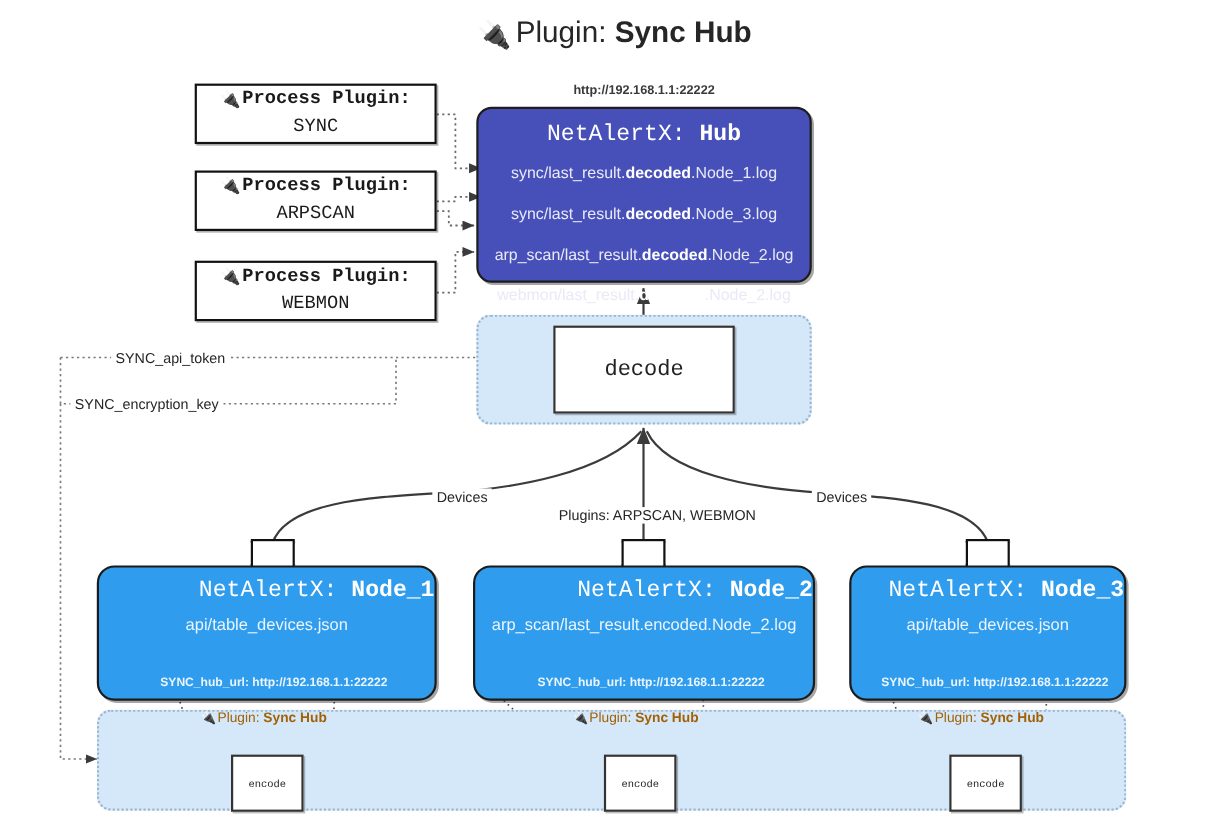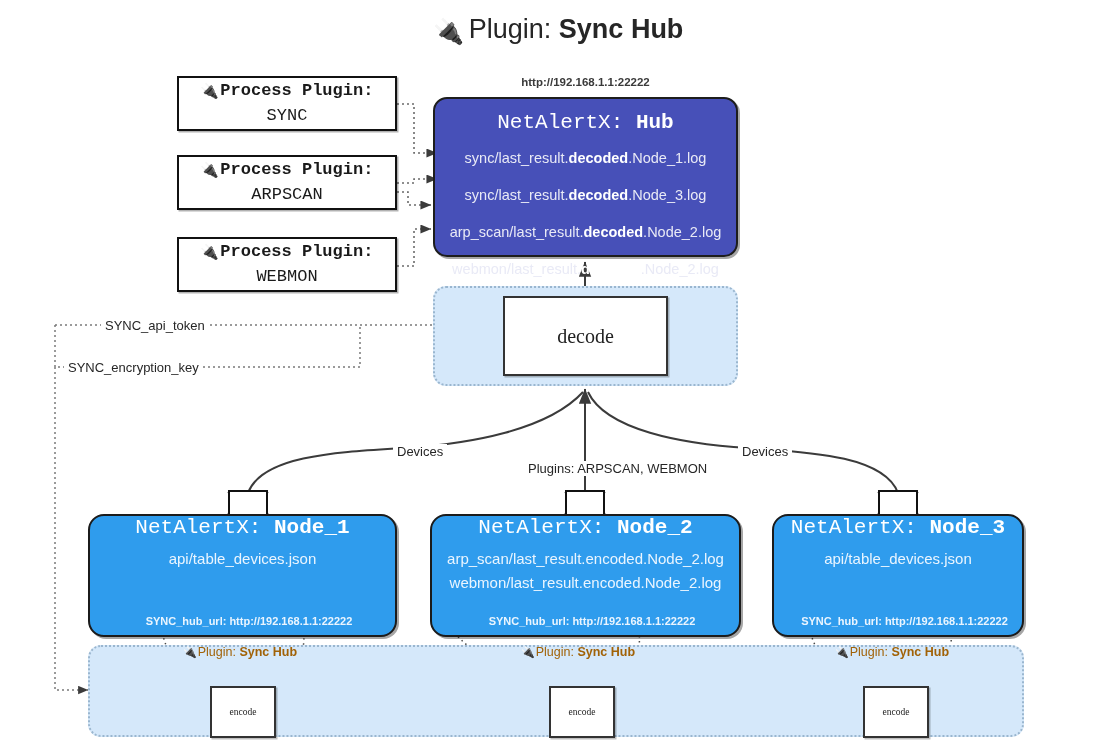--- a/index.html
+++ b/index.html
@@ -34,51 +34,51 @@
   #hub li b{color:#fff;font-weight:bold;}
   #huburl{left:433px;top:76px;width:305px;text-align:center;font-size:11.5px;color:#3a3a3a;font-weight:600;}
 
   
   .bluebox{background:#d5e8fa;border:2px dotted #9ab6cf;border-radius:13px;}
   #decodewrap{left:433px;top:286px;width:305px;height:100px;}
   #bottomwrap{left:88px;top:645px;width:936px;height:92px;}
 
   .wbox{background:#fff;border:2px solid #333;box-shadow:1.5px 1.5px 0 rgba(0,0,0,.25);
         display:flex;align-items:center;justify-content:center;
-        font-family:Liberation Serif, serif;color:#222;}
+        font-family:Liberation Mono, monospace;color:#222;}
   #decode{left:503px;top:296px;width:165px;height:80px;font-size:20px;}
   .encode{width:66px;height:52px;font-size:9.5px;margin-top:24px;}
   #enc1{left:210px;top:662px;} #enc2{left:549px;top:662px;} #enc3{left:863px;top:662px;}
 
   .synclabel{font-size:12.5px;color:#a16207;white-space:nowrap;}
   .synclabel .plug{font-size:11px;margin-right:1px;filter:grayscale(1) contrast(1.6);}
   .synclabel b{font-weight:bold;}
   #sl1{left:183px;top:645px;} #sl2{left:521px;top:645px;} #sl3{left:835px;top:645px;}
 
   
   .nodebox{border:2.5px solid #1b1b1b;border-radius:16px;background:#2f9ced;
            box-shadow:2px 2px 0 rgba(0,0,0,.35);}
   #node1{left:88px;top:514px;width:309px;height:123px;}
   #node2{left:430px;top:514px;width:311px;height:123px;}
   #node3{left:772px;top:514px;width:252px;height:123px;}
-  .nodebox .ntitle{text-align:center;color:#fff;font-size:21px;
+  .nodebox .ntitle{margin-top:10px;text-align:right;color:#fff;font-size:21px;
         font-family:"Liberation Mono","DejaVu Sans Mono",monospace;}
   .nodebox .ntitle b{font-weight:bold;}
   .nodebox .nlines{margin-top:8px;text-align:center;}
   .nodebox .nlines div{color:#eaf5ff;font-size:15px;line-height:1.62;white-space:nowrap;}
   .nodebox .nfoot{position:absolute;left:13px;right:0;bottom:8px;text-align:center;
         color:#eaf5ff;font-size:11px;font-weight:600;white-space:nowrap;}
 
   
   .env{width:40px;height:29px;background:#fff;border:2px solid #111;}
 
   
   .elabel{font-size:13px;color:#262626;background:#fff;padding:0 4px;white-space:nowrap;}
   #lbl-dev-l{left:393px;top:444px;} #lbl-dev-r{left:738px;top:444px;}
-  #lbl-plugins{left:524px;top:461px;}
+  #lbl-plugins{left:504px;top:461px;}
   #lbl-token{left:101px;top:318px;} #lbl-key{left:64px;top:360px;}
 </style>
 </head>
 <body>
 
 <div id="stage">
 
   <svg class="layer" viewBox="0 0 1117 754">
     <defs>
       <marker id="ah" markerWidth="9" markerHeight="9" refX="7.4" refY="3.1" orient="auto" markerUnits="strokeWidth">
@@ -187,21 +187,20 @@
     <div class="nfoot">SYNC_hub_url: http://192.168.1.1:22222</div>
   </div>
 
   <div class="node nodebox" id="node2">
     <div class="ntitle">
       <span>NetAlertX:</span>
       <b>Node_2</b>
     </div>
     <div class="nlines">
       <div>arp_scan/last_result.encoded.Node_2.log</div>
-      <div>webmon/last_result.encoded.Node_2.log</div>
     </div>
     <div class="nfoot">SYNC_hub_url: http://192.168.1.1:22222</div>
   </div>
 
   <div class="node nodebox" id="node3">
     <div class="ntitle">
       <span>NetAlertX:</span>
       <b>Node_3</b>
     </div>
     <div class="nlines">

